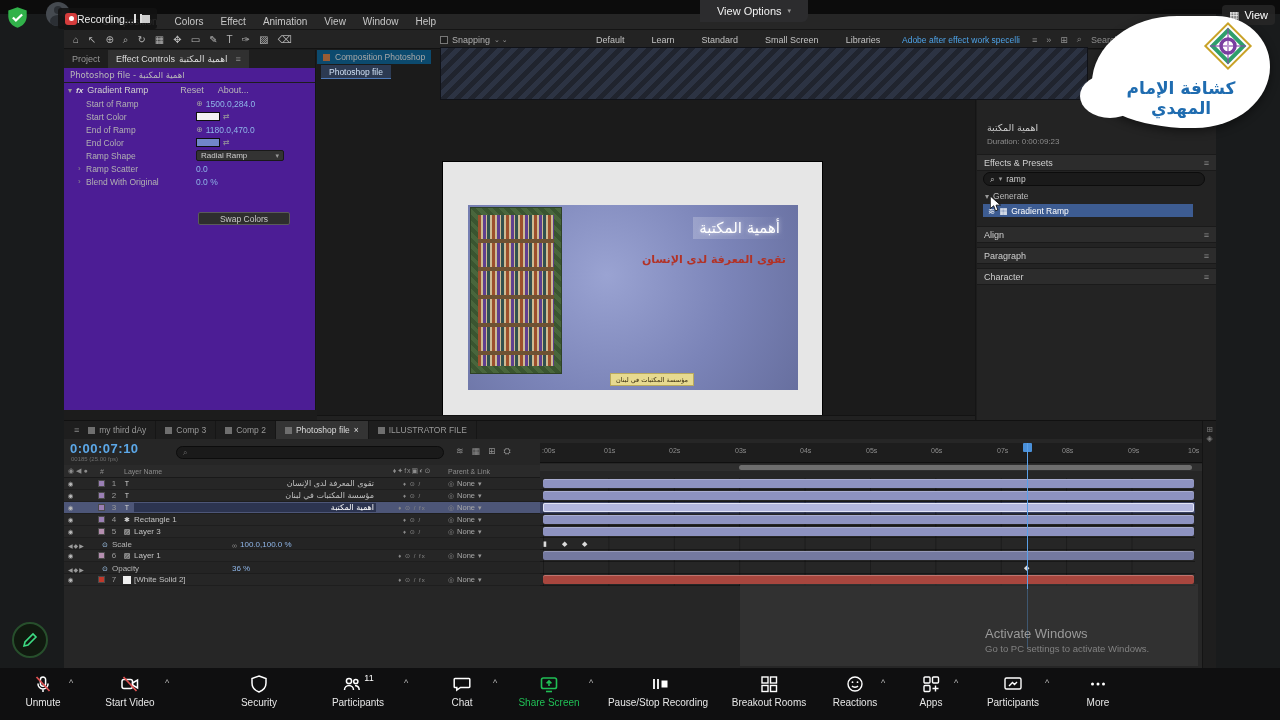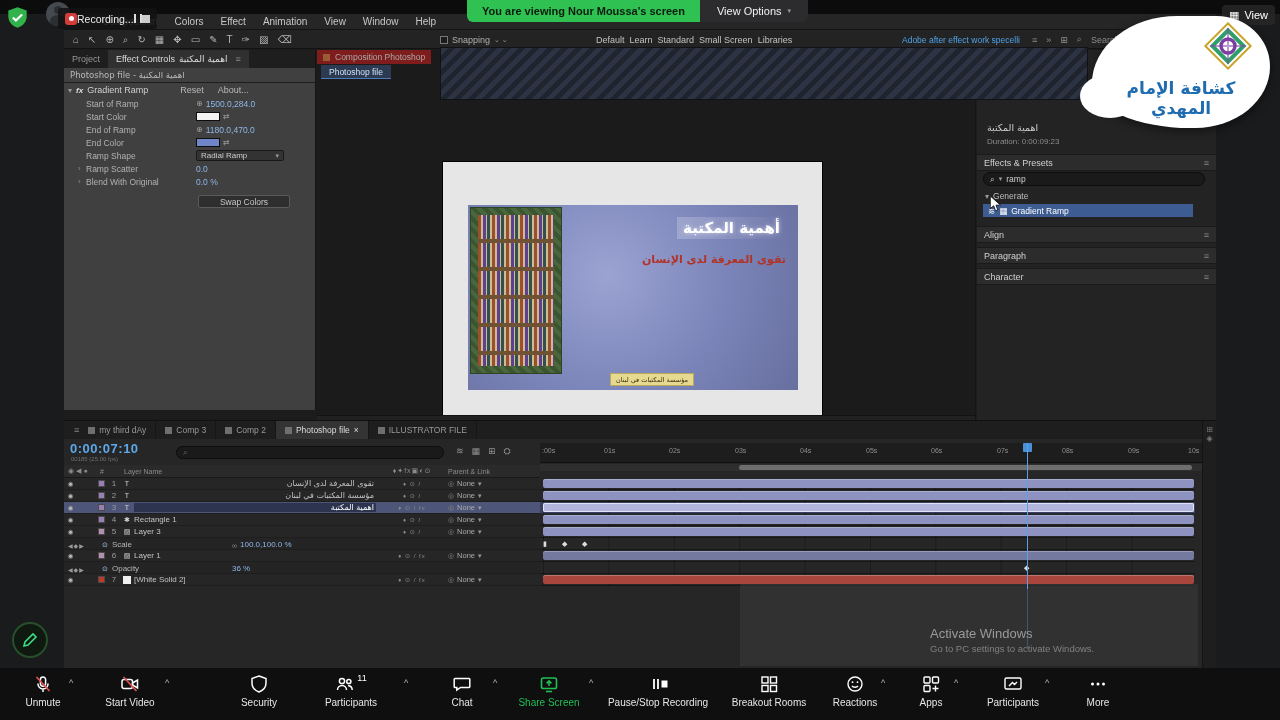--- a/index.html
+++ b/index.html
@@ -23,26 +23,26 @@
 .avatar:before{content:"";position:absolute;left:8px;top:4px;width:8px;height:8px;border-radius:50%;background:#2b2f34}
 .avatar:after{content:"";position:absolute;left:4px;top:13px;width:16px;height:12px;border-radius:50%;background:#2b2f34}
 
 
 .ae{position:absolute;left:64px;top:14px;width:1152px;height:654px;background:#1c1c1c;z-index:10}
 .menubar{position:absolute;left:0;top:0;width:100%;height:16px;background:#262626;border-bottom:1px solid #141414;display:flex;align-items:center;gap:17px;padding-left:38px;font-size:10px;color:#c8c8c8}
 .toolbar{position:absolute;left:0;top:16px;width:100%;height:19px;background:#232323;border-bottom:1px solid #121212;font-size:10px;color:#b4b4b4}
 .tools{position:absolute;left:9px;top:0;height:19px;display:flex;align-items:center;gap:9px;font-size:10px}
 .snapblk{position:absolute;left:376px;top:0;height:19px;display:flex;align-items:center;gap:4px;font-size:9px;color:#b0b0b0}
 .chk{width:8px;height:8px;border:1px solid #777;background:#1c1c1c}
-.wsblk{position:absolute;left:532px;top:0;height:19px;display:flex;align-items:center;gap:5px;font-size:9px;color:#c2c2c2}
+.wsblk{position:absolute;left:532px;top:0;height:19px;display:flex;align-items:center;gap:27px;font-size:9px;color:#c2c2c2}
 .wslink{position:absolute;left:838px;top:0;height:19px;display:flex;align-items:center;font-size:8.5px;color:var(--link_blue)}
 .tb-right{position:absolute;left:968px;top:0;height:19px;display:flex;align-items:center;gap:9px;font-size:9px;color:#8e8e8e}
 
 
-.panel{position:absolute;background:#404040}
+.panel{position:absolute;background:#4c1d95}
 .ec{left:0;top:36px;width:252px;height:360px;border-right:1px solid #151515}
 .comp{left:253px;top:36px;width:659px;height:384px;background:#1b1b1b;border-right:1px solid #151515}
 .rightcol{left:913px;top:36px;width:239px;height:384px;background:#232323}
 .tl{left:0;top:406px;width:1152px;height:248px;background:#262626;border-top:1px solid #111}
 
 .ptabs{display:flex;height:18px;background:#1e1e1e;align-items:stretch}
 .ptab{display:flex;align-items:center;gap:4px;padding:0 8px;font-size:9px;color:#969696}
 .ptab.active{background:#303030;color:#ddd}
 .menu-glyph{color:#888;font-size:9px;margin-left:4px}
 .ec-src{height:15px;display:flex;align-items:center;padding-left:6px;font-size:8.5px;color:#b8b8b8;border-bottom:1px solid #1d1d1d}
@@ -54,33 +54,33 @@
 .ecrow{display:flex;height:13px;align-items:center;padding-left:14px;font-size:8.5px;color:#b2b2b2}
 .ecarr{width:8px;color:#8b8b8b;font-size:8px}
 .ecl{width:110px}
 .ecv{display:flex;align-items:center;gap:3px}
 .bluev{color:var(--ae_value_blue)}
 .cross{color:#a0a0a0;font-size:8px}
 .swatch{width:24px;height:9px;border:1px solid #0e0e0e}
 .eyed{color:#9a9a9a;font-size:8px}
 .ddbox{display:flex;align-items:center;justify-content:space-between;width:88px;height:11px;background:#333;border:1px solid #191919;border-radius:2px;padding:0 4px;font-size:8px;color:#ccc}
 .dd{font-size:7px;color:#999}
-.ec-swap{margin-top:3px}
+.ec-swap{margin-top:20px}
 .swapbtn{display:inline-block;margin-left:134px;width:92px;height:13px;line-height:12px;text-align:center;border:1px solid #5a5a5a;border-radius:2px;background:#2e2e2e;color:#c8c8c8;font-size:8.5px}
 
 
-.comp-t1{position:absolute;left:0;top:0;height:14px;display:flex;align-items:center;gap:5px;padding:0 6px;font-size:8.5px;color:#a8a8a8;background:#7f1d1d}
+.comp-t1{position:absolute;left:0;top:0;height:14px;display:flex;align-items:center;gap:5px;padding:0 6px;font-size:8.5px;color:#a8a8a8;background:#0c4a6e}
 .sq{width:7px;height:7px;background:#9a5c35}
 .comp-t2{position:absolute;left:4px;top:15px;height:14px;display:flex;align-items:center;padding:0 8px;font-size:8.5px;color:#cfe0f5;background:#2c3a52;border-bottom:1px solid #4d79b8}
 .stripes{position:absolute;left:376px;top:33px;width:648px;height:53px;background:repeating-linear-gradient(135deg,#2c3343 0 5px,#20242e 5px 10px);border:1px solid #101218;z-index:12}
 .canvas{position:absolute;left:126px;top:112px;width:379px;height:256px;background:#e6e6e6;box-shadow:0 0 0 1px #000}
 .design{position:absolute;left:25px;top:43px;width:330px;height:185px;background:radial-gradient(circle at 42% 38%,#9aa3d2 0%,#7b84b8 55%,#676f9f 100%)}
 .bookshelf{position:absolute;left:2px;top:2px;width:92px;height:167px;background:repeating-linear-gradient(45deg,#49663c 0 4px,#3a5530 4px 8px);padding:7px;border:1px solid #2e4226}
 .books{width:100%;height:100%;background-image:repeating-linear-gradient(180deg,transparent 0 24px,#6e5233 24px 28px),repeating-linear-gradient(90deg,#9c4f2c 0 3px,#cdbb92 3px 5px,#5f3f8f 5px 8px,#cdbb92 8px 9px,#31504f 9px 12px,#cdbb92 12px 14px);background-color:#cdbb92}
-.ctitle{position:absolute;right:12px;top:12px;font-size:15px;font-weight:bold;color:#fff;text-shadow:0 0 4px rgba(255,255,255,.6);background:linear-gradient(90deg,rgba(255,255,255,.22),rgba(255,255,255,0));padding:2px 6px}
+.ctitle{position:absolute;right:12px;top:12px;font-size:15px;font-weight:normal;color:#fff;text-shadow:0 0 4px rgba(255,255,255,.6);background:linear-gradient(90deg,rgba(255,255,255,.22),rgba(255,255,255,0));padding:2px 6px}
 .csub{position:absolute;right:12px;top:48px;font-size:11px;font-weight:bold;color:#b23226}
 .cribbon{position:absolute;left:142px;bottom:4px;width:84px;height:13px;background:#e7da90;border:1px solid #b9a95c;color:#3a2e10;font-size:6.5px;display:flex;align-items:center;justify-content:center}
 .comp-status{position:absolute;left:0;bottom:0;width:100%;height:19px;background:#212121;border-top:1px solid #131313;display:flex;align-items:center;gap:8px;padding-left:8px;font-size:8.5px;color:#b3b3b3}
 .comp-status .g{color:#9a9a9a;font-size:9px}
 .sel{display:flex;align-items:center;gap:3px}
 .ctime{color:#86aed2}
 .exp{color:#b3b3b3}
 
 
 .rc-name{position:absolute;left:10px;top:72px;font-size:9.5px;color:#cfcfcf}
@@ -141,21 +141,21 @@
 .ph-head{position:absolute;left:483px;top:22px;width:9px;height:9px;background:#4a90d9;border-radius:1px;z-index:6}
 .tl-lower{position:absolute;left:676px;top:163px;width:458px;height:82px;background:#3a3a3a;opacity:.55}
 .tl-scroll{position:absolute;right:0;top:0;width:14px;height:248px;background:#1e1e1e;border-left:1px solid #141414;color:#7b7b7b;font-size:8px;text-align:center;padding-top:4px}
 
 
 .wm{position:absolute;left:1092px;top:16px;width:178px;height:112px;z-index:80}
 .wm-blob{position:absolute;left:0;top:0;width:100%;height:100%;background:#fff;border-radius:48% 30% 42% 55%/60% 45% 55% 40%;box-shadow:0 3px 10px rgba(0,0,0,.45)}
 .wm-blob2{position:absolute;left:-12px;top:58px;width:60px;height:44px;background:#fff;border-radius:50%}
 .wm-emblem{position:absolute;right:16px;top:4px}
 .wm-text{position:absolute;left:4px;right:4px;bottom:10px;text-align:center;font-size:17px;font-weight:bold;color:#1f6cb0}
-.activate{position:absolute;left:930px;top:626px;z-index:40;color:#9a9a9a}
+.activate{position:absolute;left:985px;top:626px;z-index:40;color:#9a9a9a}
 .activate .a1{font-size:13px}
 .activate .a2{font-size:9.5px;color:#818181;margin-top:2px}
 .cursor{position:absolute;left:990px;top:196px;z-index:90}
 .pencil{position:absolute;left:12px;top:622px;width:36px;height:36px;border-radius:50%;background:#10190f;border:2px solid #274f2c;display:flex;align-items:center;justify-content:center;z-index:60}
 
 
 .zbar{position:absolute;left:0;top:668px;width:1280px;height:52px;background:#0f0f10;z-index:70}
 .zbtn{position:absolute;top:6px;display:flex;flex-direction:column;align-items:center;gap:3px;color:#e6e6e6;font-size:10px}
 .zicon{height:20px;display:flex;align-items:flex-start;justify-content:center;gap:2px}
 .zcount{font-size:9px;color:#fff;margin-top:-1px}
@@ -590,21 +590,20 @@
         <div class="playhead"></div>
         <div class="playhead2"></div>
       </div>
 
       <div class="tl-lower"></div>
       <div class="tl-scroll">⊞<br>◈</div>
     </div>
   </div>
 
   <div class="topstrip"></div>
-  <div class="green-banner">You are viewing Nour Moussa's screen</div>
   <div class="view-options">
       <span>View Options</span>
       <span class="dd">▾</span>
     </div>
   <div class="view-btn">
       <span>▦</span>
       <span>View</span>
     </div>
   <div class="rec">
     <span class="recdot"></span>
@@ -680,21 +679,21 @@
 
     <div class="zbtn" style="left:227px;width:64px">
       <span class="zicon">
         <svg width="20" height="20" viewBox="0 0 20 20" fill="none" stroke="#fff" stroke-width="1.5">
             <path d="M10 2l7 2.5V9c0 4.3-2.9 7.4-7 9-4.1-1.6-7-4.7-7-9V4.5z"></path>
           </svg>
       </span>
       <span>Security</span>
     </div>
 
-    <div class="zbtn" style="left:312px;width:78px">
+    <div class="zbtn" style="left:319px;width:78px">
       <span class="zicon">
         <svg width="20" height="20" viewBox="0 0 20 20" fill="none" stroke="#fff" stroke-width="1.5">
             <circle cx="7" cy="7" r="2.6"></circle>
             <path d="M2.5 16c0-2.5 2-4.5 4.5-4.5s4.5 2 4.5 4.5"></path>
             <circle cx="13.8" cy="7.5" r="2.1"></circle>
             <path d="M13 11.6c2.3.3 4.2 2.2 4.2 4.4"></path>
           </svg>
         <span class="zcount">11</span>
       </span>
       <span>Participants</span>

